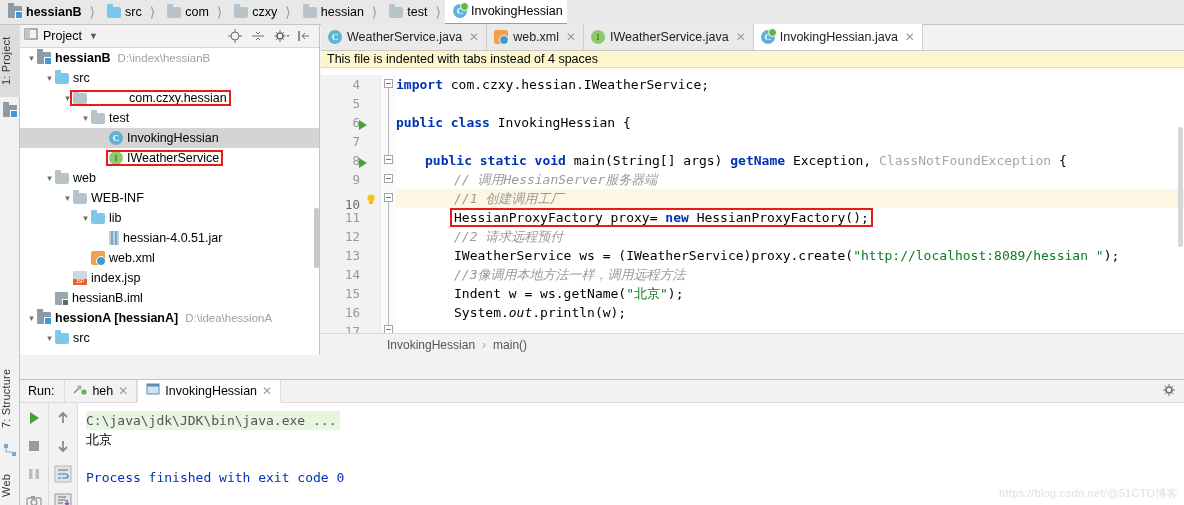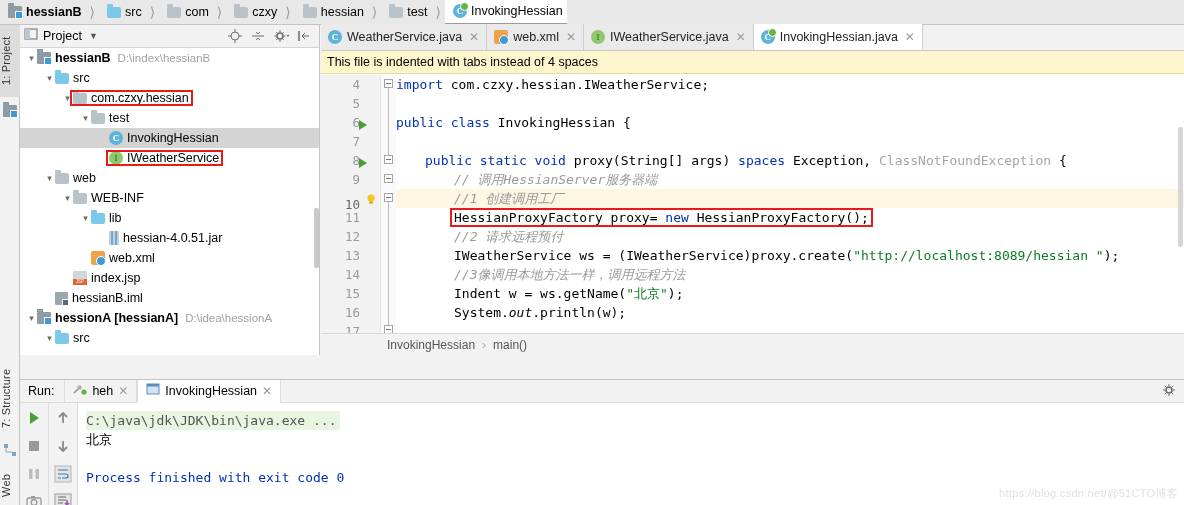--- a/index.html
+++ b/index.html
@@ -87,41 +87,41 @@
   .tabbar { height: 26px; background: #f2f2f2; display: flex; align-items: flex-end; border-bottom: 1px solid #c9c9c9; }
   .etab {
     height: 26px; display: flex; align-items: center; gap: 5px; padding: 0 7px;
     font-size: 12.5px; border-right: 1px solid #cdcdcd; background: #eaeaea; color: #222;
   }
   .etab.active { background: #fff; border-bottom: 1px solid #fff; }
   .etab .x { color: #9b9b9b; font-size: 12px; margin-left: 2px; }
   .tabfill { flex: 1; background: #eaeaea; border-left: 1px solid #cdcdcd; }
 
   .notifbar {
-    height: 23px; background: #fdf6cd; border-bottom: 1px solid #e6dca0;
+    height: 17px; background: #fdf6cd; border-bottom: 1px solid #e6dca0;
     display: flex; align-items: center; font-size: 12.5px; padding: 8px 6px; overflow: hidden;
   }
   .notif-actions { margin-left: auto; display: flex; gap: 13px; padding-right: 2px; }
   .notif-actions a { color: #2a5db0; text-decoration: none; white-space: nowrap; }
 
   .codearea { position: absolute; left: 0; top: 50px; right: 0; bottom: 22px; background: #fff; overflow: hidden; }
   .gutter { position: absolute; left: 0; top: 0; width: 60px; bottom: 0; background: #f2f2f2; border-right: 1px solid #e6e6e6; }
   .foldcol { position: absolute; left: 60px; top: 0; width: 15px; bottom: 0; background: #fafafa; }
   .codelines { position: absolute; left: 75px; top: 0; right: 0; bottom: 0; font-family: "DejaVu Sans Mono", monospace; font-size: 13px; }
   .ln { position: absolute; right: 20px; font-family: "DejaVu Sans Mono", monospace; font-size: 12.5px; color: #999; text-align: right; }
   .ln.cur { color: #666; }
   .gutter-hl, .code-hl { position: absolute; left: 0; right: 0; height: 19px; background: #fdf6e3; }
   .runarrow { position: absolute; left: 38px; width: 0; height: 0; border-left: 8px solid #4a9e35; border-top: 5px solid transparent; border-bottom: 5px solid transparent; }
   .bulb { position: absolute; left: 44px; width: 12px; height: 12px; }
   .fold { position: absolute; left: 3px; width: 9px; height: 9px; border: 1px solid #a6a6a6; background: #fff; }
   .fold:after { content:""; position:absolute; left:1px; top:3px; width:5px; height:1px; background:#777; }
   .foldline { position: absolute; left: 7px; width: 1px; background: #b9b9b9; }
   .cline { position: absolute; left: 0; white-space: pre; height: 19px; line-height: 19px; }
 
-  .kw { color: #0033b3; font-weight: normal; }
+  .kw { color: #0033b3; font-weight: bold; }
   .cmt { color: #9a9a9a; font-style: italic; }
   .str { color: #0a7d22; }
   .grey { color: #a6a6a6; }
   .ital { font-style: italic; }
   .codebox { position: relative; display: inline-block; }
   .codebox:after { content:""; position:absolute; left:-4px; top:0px; right:-4px; bottom:0px; border: 2px solid #e81b1b; pointer-events:none; }
 
   .bcrumb2 {
     position: absolute; left: 0; bottom: 0; right: 0; height: 22px; background: #f2f2f2;
     border-top: 1px solid #d8d8d8; display: flex; align-items: center; font-size: 12px;
@@ -264,21 +264,21 @@
         <span class="tlabel b">hessianB</span>
         <span class="tpath">D:\index\hessianB</span>
       </div>
       <div class="trow" style="padding-left:24px">
         <span class="tarrow">▾</span>
         <span class="ic ic-folder"></span>
         <span class="tlabel">src</span>
       </div>
       <div class="trow" style="padding-left:42px">
         <span class="tarrow">▾</span>
-        <span class="boxed" style="display:flex;align-items:center;">
+        <span class="boxed" style="display:flex;align-items:center;gap:38px;">
           <span class="ic ic-folder grey"></span>
           <span class="tlabel">com.czxy.hessian</span>
         </span>
       </div>
       <div class="trow" style="padding-left:60px">
         <span class="tarrow">▾</span>
         <span class="ic ic-folder grey"></span>
         <span class="tlabel">test</span>
       </div>
       <div class="trow sel" style="padding-left:89px">
@@ -404,21 +404,21 @@
         <div class="fold" style="top:118px;"></div>
         <div class="foldline" style="top:127px; height:125px;"></div>
         <div class="fold" style="top:250px;"></div>
       </div>
 
       <div class="codelines">
         <div class="cline" style="top:0px;"><span class="kw">import</span><span> com.czxy.hessian.IWeatherService;</span></div>
         <div class="cline" style="top:19px;"></div>
         <div class="cline" style="top:38px;"><span class="kw">public</span> <span class="kw">class</span><span> InvokingHessian {</span></div>
         <div class="cline" style="top:57px;"></div>
-        <div class="cline" style="top:76px; left:29px;"><span class="kw">public</span> <span class="kw">static</span> <span class="kw">void</span><span> proxy(String[] args) </span><span class="kw">spaces</span><span> Exception, </span><span class="grey">ClassNotFoundException</span><span> {</span></div>
+        <div class="cline" style="top:76px; left:29px;"><span class="kw">public</span> <span class="kw">static</span> <span class="kw">void</span><span> main(String[] args) </span><span class="kw">getName</span><span> Exception, </span><span class="grey">ClassNotFoundException</span><span> {</span></div>
         <div class="cline cmt" style="top:95px; left:58px;">// 调用HessianServer服务器端</div>
         <div class="cline cmt" style="top:114px; left:58px;">//1 创建调用工厂</div>
         <div class="cline" style="top:133px; left:58px;"><span class="codebox"><span>HessianProxyFactory proxy= </span><span class="kw">new</span><span> HessianProxyFactory();</span></span></div>
         <div class="cline cmt" style="top:152px; left:58px;">//2 请求远程预付</div>
         <div class="cline" style="top:171px; left:58px;"><span>IWeatherService ws = (IWeatherService)proxy.create(</span><span class="str">"http://localhost:8089/hessian "</span><span>);</span></div>
         <div class="cline cmt" style="top:190px; left:58px;">//3像调用本地方法一样，调用远程方法</div>
         <div class="cline" style="top:209px; left:58px;"><span>Indent w = ws.getName(</span><span class="str">"北京"</span><span>);</span></div>
         <div class="cline" style="top:228px; left:58px;"><span>System.</span><span class="ital">out</span><span>.println(w);</span></div>
       </div>
 

